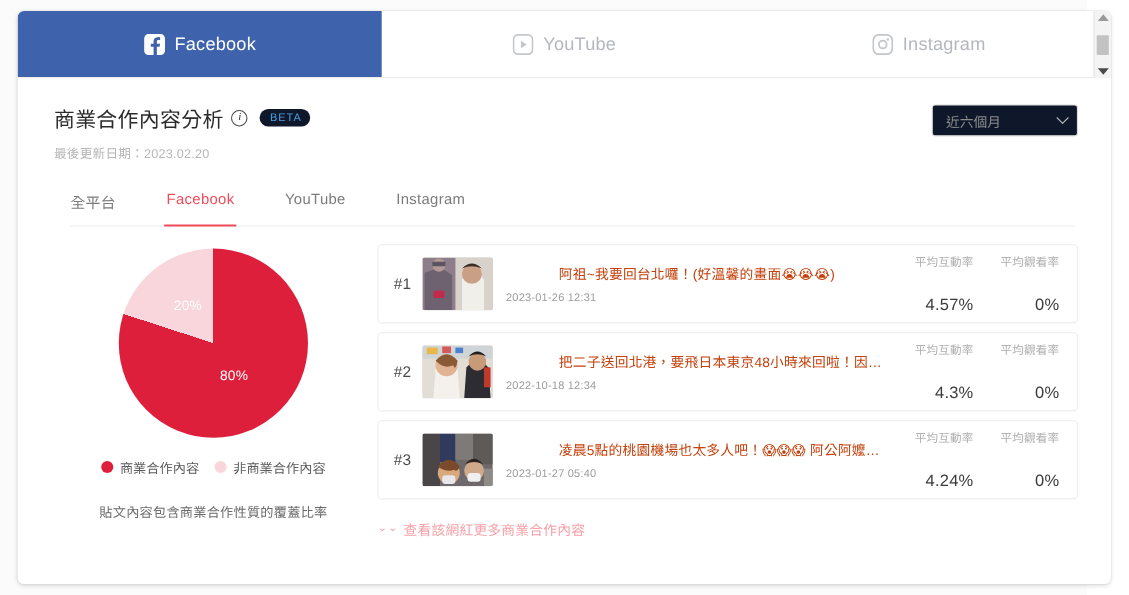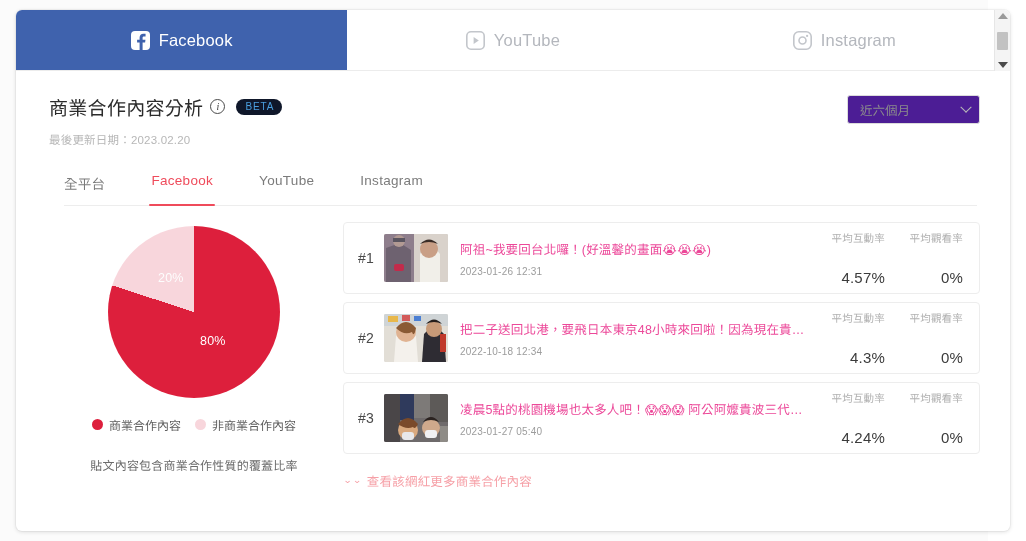--- a/index.html
+++ b/index.html
@@ -135,21 +135,21 @@
     font-size: 11.5px;
     color: #b7b7b7;
     padding: 7px 0 0 33px;
     letter-spacing: .2px;
   }
 
   .select-box {
     width: 133px; height: 29px;
     border: 1px solid #dcdcdc;
     border-radius: 3px;
-    background: #4c1d95;
+    background: #0f172a;
     display: flex;
     align-items: center;
     justify-content: space-between;
     padding: 0 9px 0 12px;
     font-size: 12.5px;
     color: #8c8c8c;
     cursor: pointer;
     margin-top: 2px;
   }
   .chev {
@@ -267,25 +267,26 @@
     border-radius: 2px;
     overflow: hidden;
     margin-right: 12px;
     background: #d8d2cd;
     position: relative;
   }
   .thumb svg { display: block; width: 100%; height: 100%; }
   .post-main { flex: 1; min-width: 0; }
   .post-title {
     font-size: 12.5px;
-    color: #ec4899;
+    color: #c2410c;
     white-space: nowrap;
     overflow: hidden;
     text-overflow: ellipsis;
     letter-spacing: .2px;
+    margin-left: 48px;
   }
   .post-date {
     font-size: 10px;
     color: #9c9c9c;
     margin-top: 8px;
     letter-spacing: .2px;
   }
   .metrics { display: flex; flex: none; }
   .metric {
     width: 78px;

